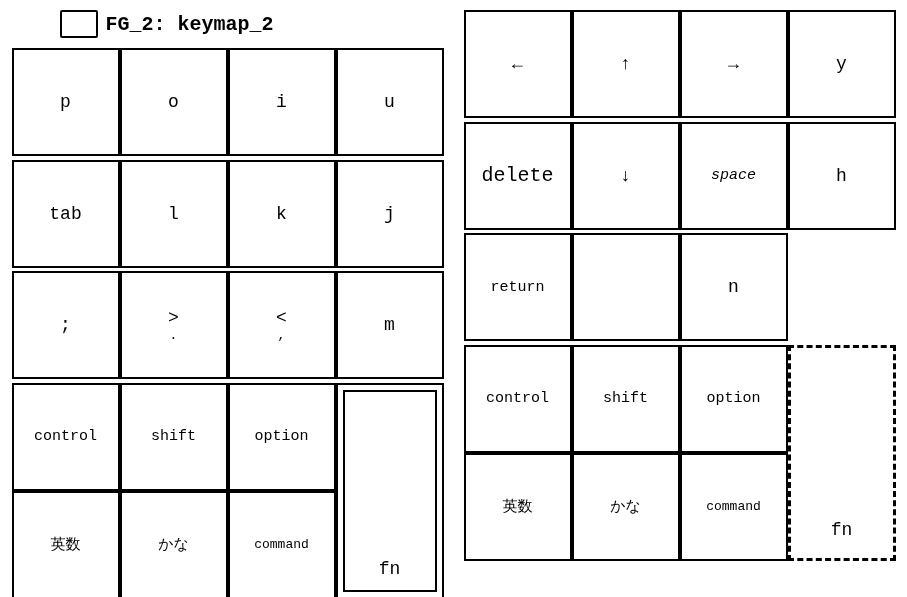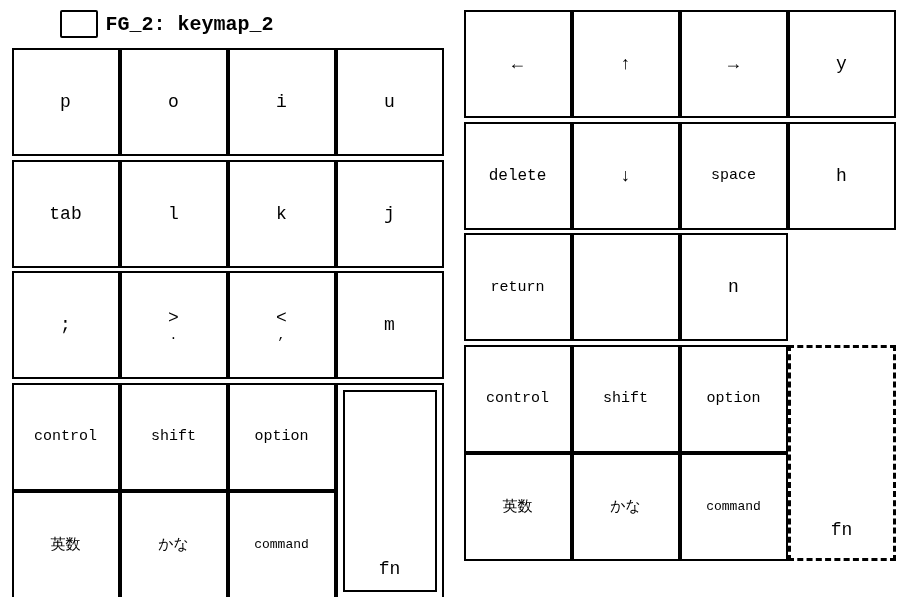--- a/index.html
+++ b/index.html
@@ -156,27 +156,27 @@
         </div>
       <div class="key-cell" style="margin-right:-2.5px;margin-bottom:-2.5px;">
           <span>→</span>
         </div>
       <div class="key-cell" style="margin-bottom:-2.5px;">
           <span>y</span>
         </div>
     </div>
 
     <div style="display:grid; grid-template-columns: repeat(4,108px);">
-      <div class="key-cell" style="margin-right:-2.5px;margin-bottom:-2.5px; font-size:16px;">
+      <div class="key-cell" style="margin-right:-2.5px;margin-bottom:-2.5px; font-size:20px;">
           <span>delete</span>
         </div>
       <div class="key-cell" style="margin-right:-2.5px;margin-bottom:-2.5px;">
           <span>↓</span>
         </div>
-      <div class="key-cell" style="margin-right:-2.5px;margin-bottom:-2.5px; font-size:15px;">
+      <div class="key-cell" style="margin-right:-2.5px;margin-bottom:-2.5px; font-size:15px;font-style:italic;">
           <span>space</span>
         </div>
       <div class="key-cell" style="margin-bottom:-2.5px;">
           <span>h</span>
         </div>
     </div>
 
     <div style="display:grid; grid-template-columns: repeat(4,108px);">
       <div class="key-cell" style="margin-right:-2.5px;margin-bottom:-2.5px; font-size:15px;">
           <span>return</span>

